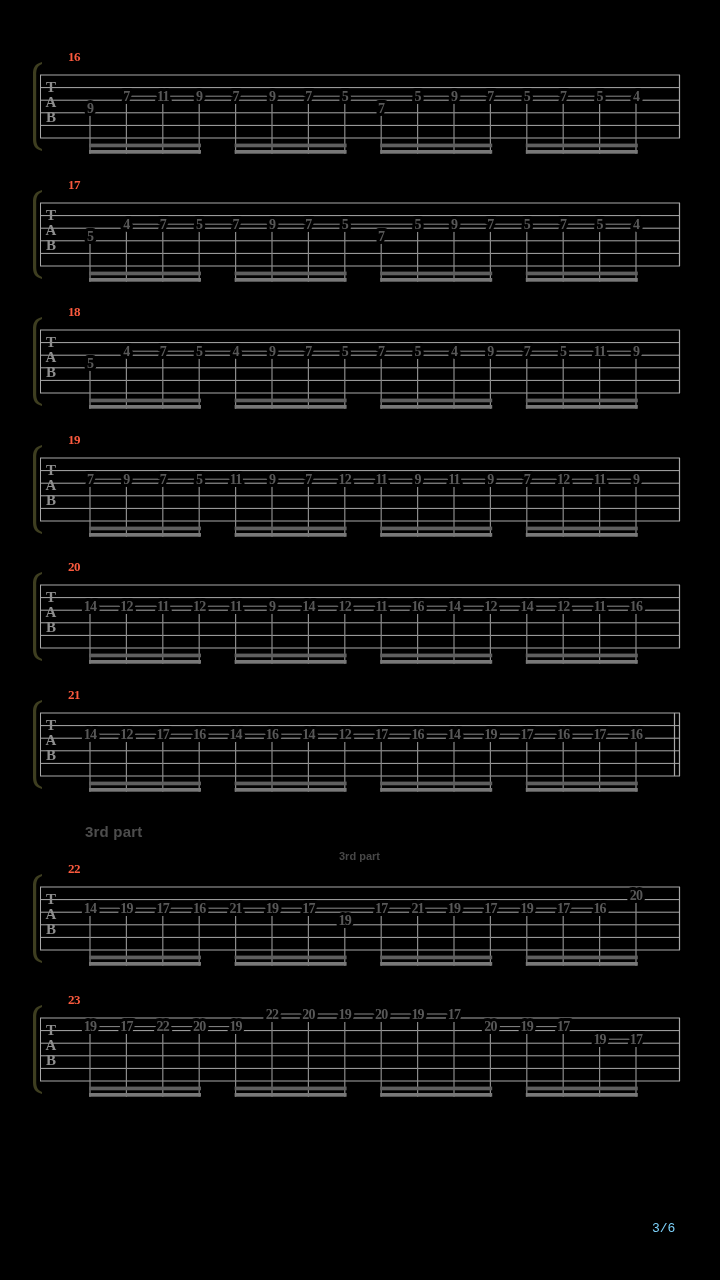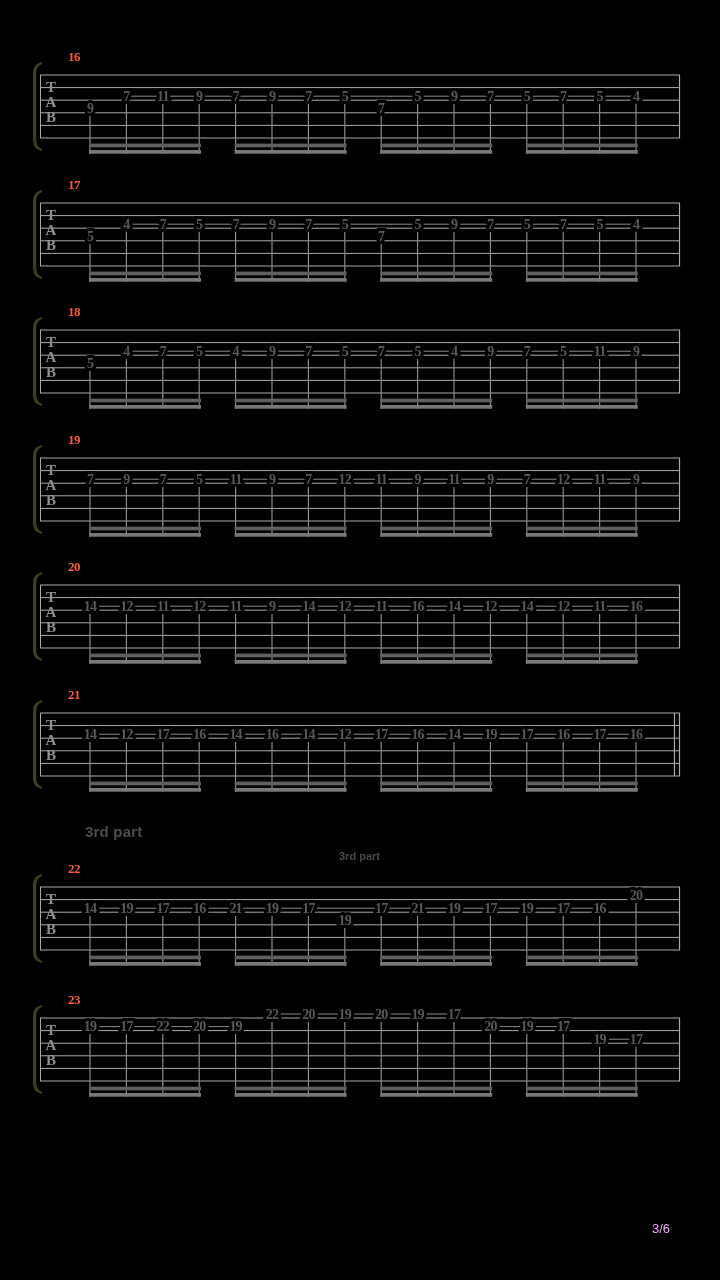--- a/index.html
+++ b/index.html
@@ -11,21 +11,21 @@
   .section-label-lg{
     position:absolute;left:85px;top:823px;
     font-size:15px;font-weight:bold;color:#4d4d4d;letter-spacing:.2px;
   }
   .section-label-sm{
     position:absolute;left:339px;top:850px;
     font-size:11px;font-weight:bold;color:#474747;
   }
   .page-indicator{
     position:absolute;top:1221px;left:652px;
-    font-size:13px;color:#f0abfc;
+    font-size:13px;color:#7dd3fc;font-family:Liberation Mono, monospace;
   }
 </style>
 </head>
 <body>
 
 <div id="systems-root">
     <svg class="system" width="720" height="116" viewBox="0 0 720 116" style="top: 43px;">
       <path d="M42 19 C34 21 33 26 33 31 L33 96
           C33 101 34 106 42 108
           L42 106 C36.5 104 36.2 99 36.2 95

